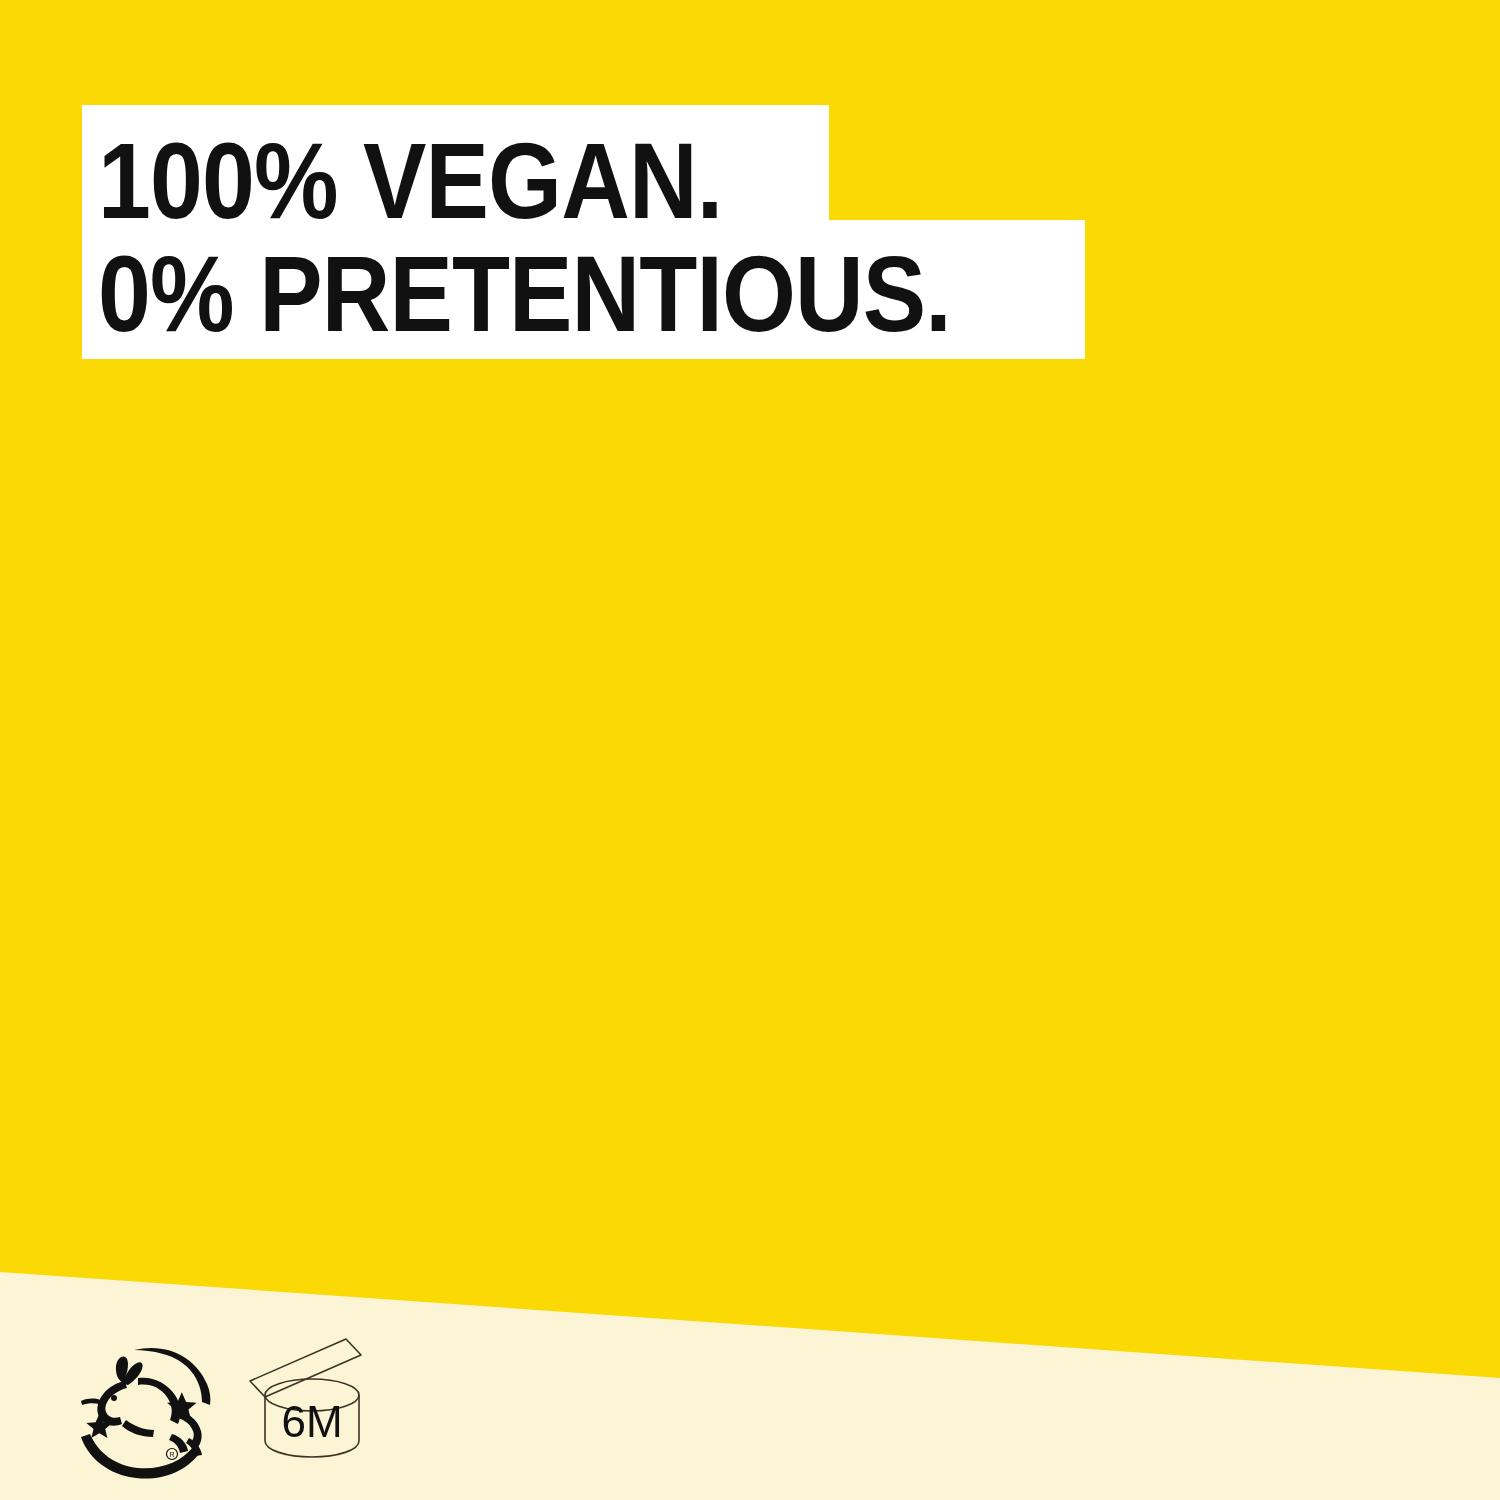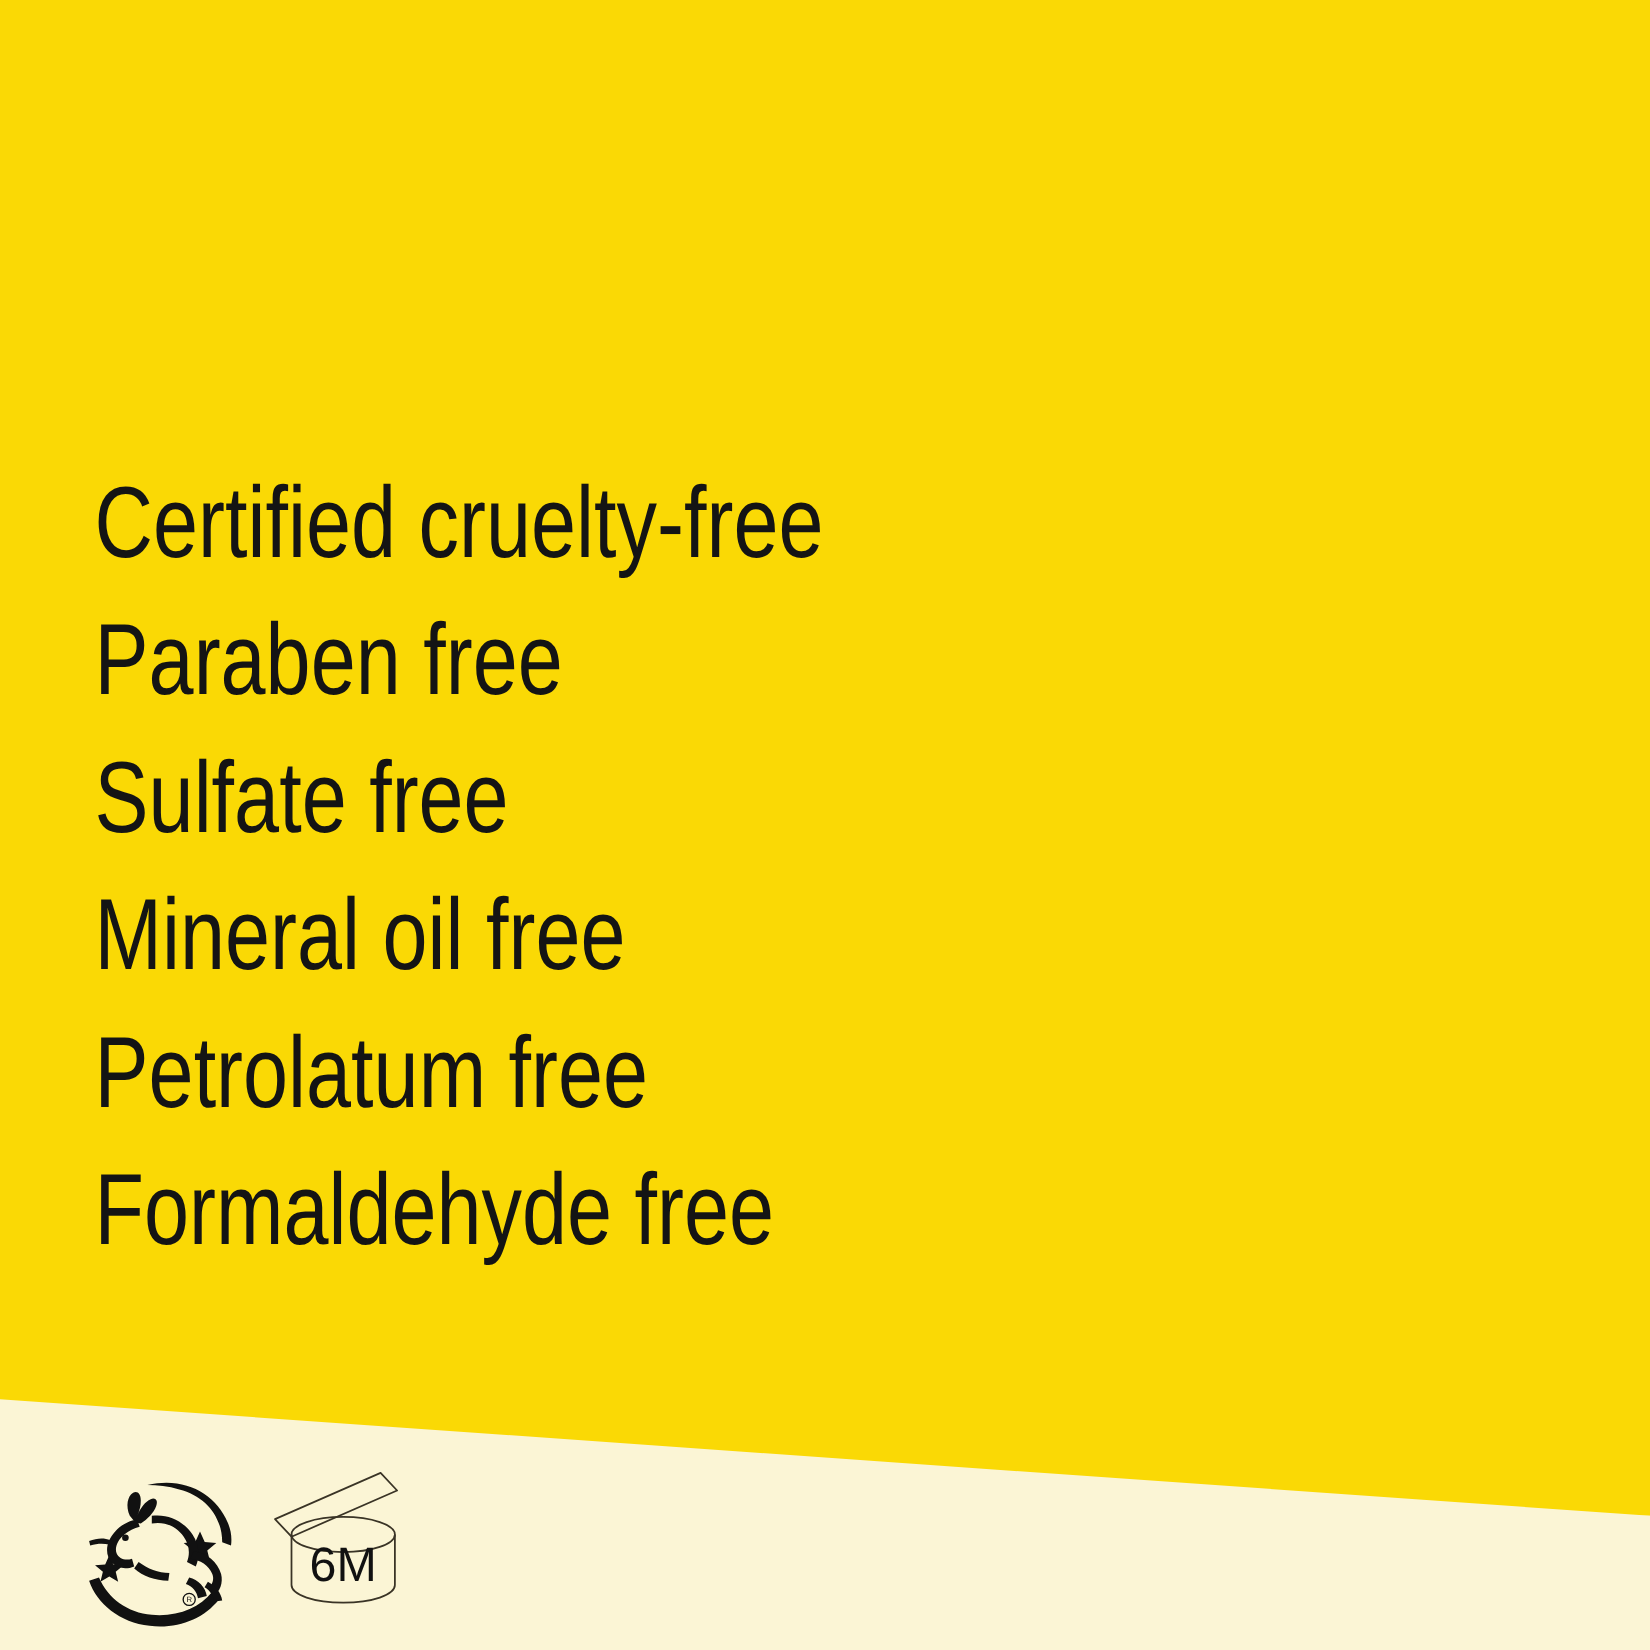--- a/index.html
+++ b/index.html
@@ -97,29 +97,27 @@
   }
   .badge { display: block; }
 </style>
 </head>
 <body>
 
 <div id="canvas">
 
   <div id="yellow-field"></div>
 
+  <div id="headline">
+    <div class="hl-box" id="hl-box-1"></div>
+    <div class="hl-box" id="hl-box-2"></div>
+    <div class="hl-text" id="hl-line-1">100% VEGAN.</div>
+    <div class="hl-text" id="hl-line-2">0% PRETENTIOUS.</div>
+  </div>
 
-  <div id="claims-list">
-    <span class="claim-item">Certified cruelty-free</span>
-    <span class="claim-item">Paraben free</span>
-    <span class="claim-item">Sulfate free</span>
-    <span class="claim-item">Mineral oil free</span>
-    <span class="claim-item">Petrolatum free</span>
-    <span class="claim-item">Formaldehyde free</span>
-  </div>
 
   <div id="badge-strip">
 
     <svg class="badge" width="150" height="142" viewBox="0 0 150 142" aria-hidden="true">
       <g fill="#111111">
 
         <path d="M66 12 C100 4 128 20 139 46 C142 53 143 60 142 67
                  L134 64 C134 41 119 22 95 16 C85 13 75 12 66 12 Z"></path>
 
         <path d="M22 96 C30 115 48 128 70 130 C93 132 113 124 125 109

